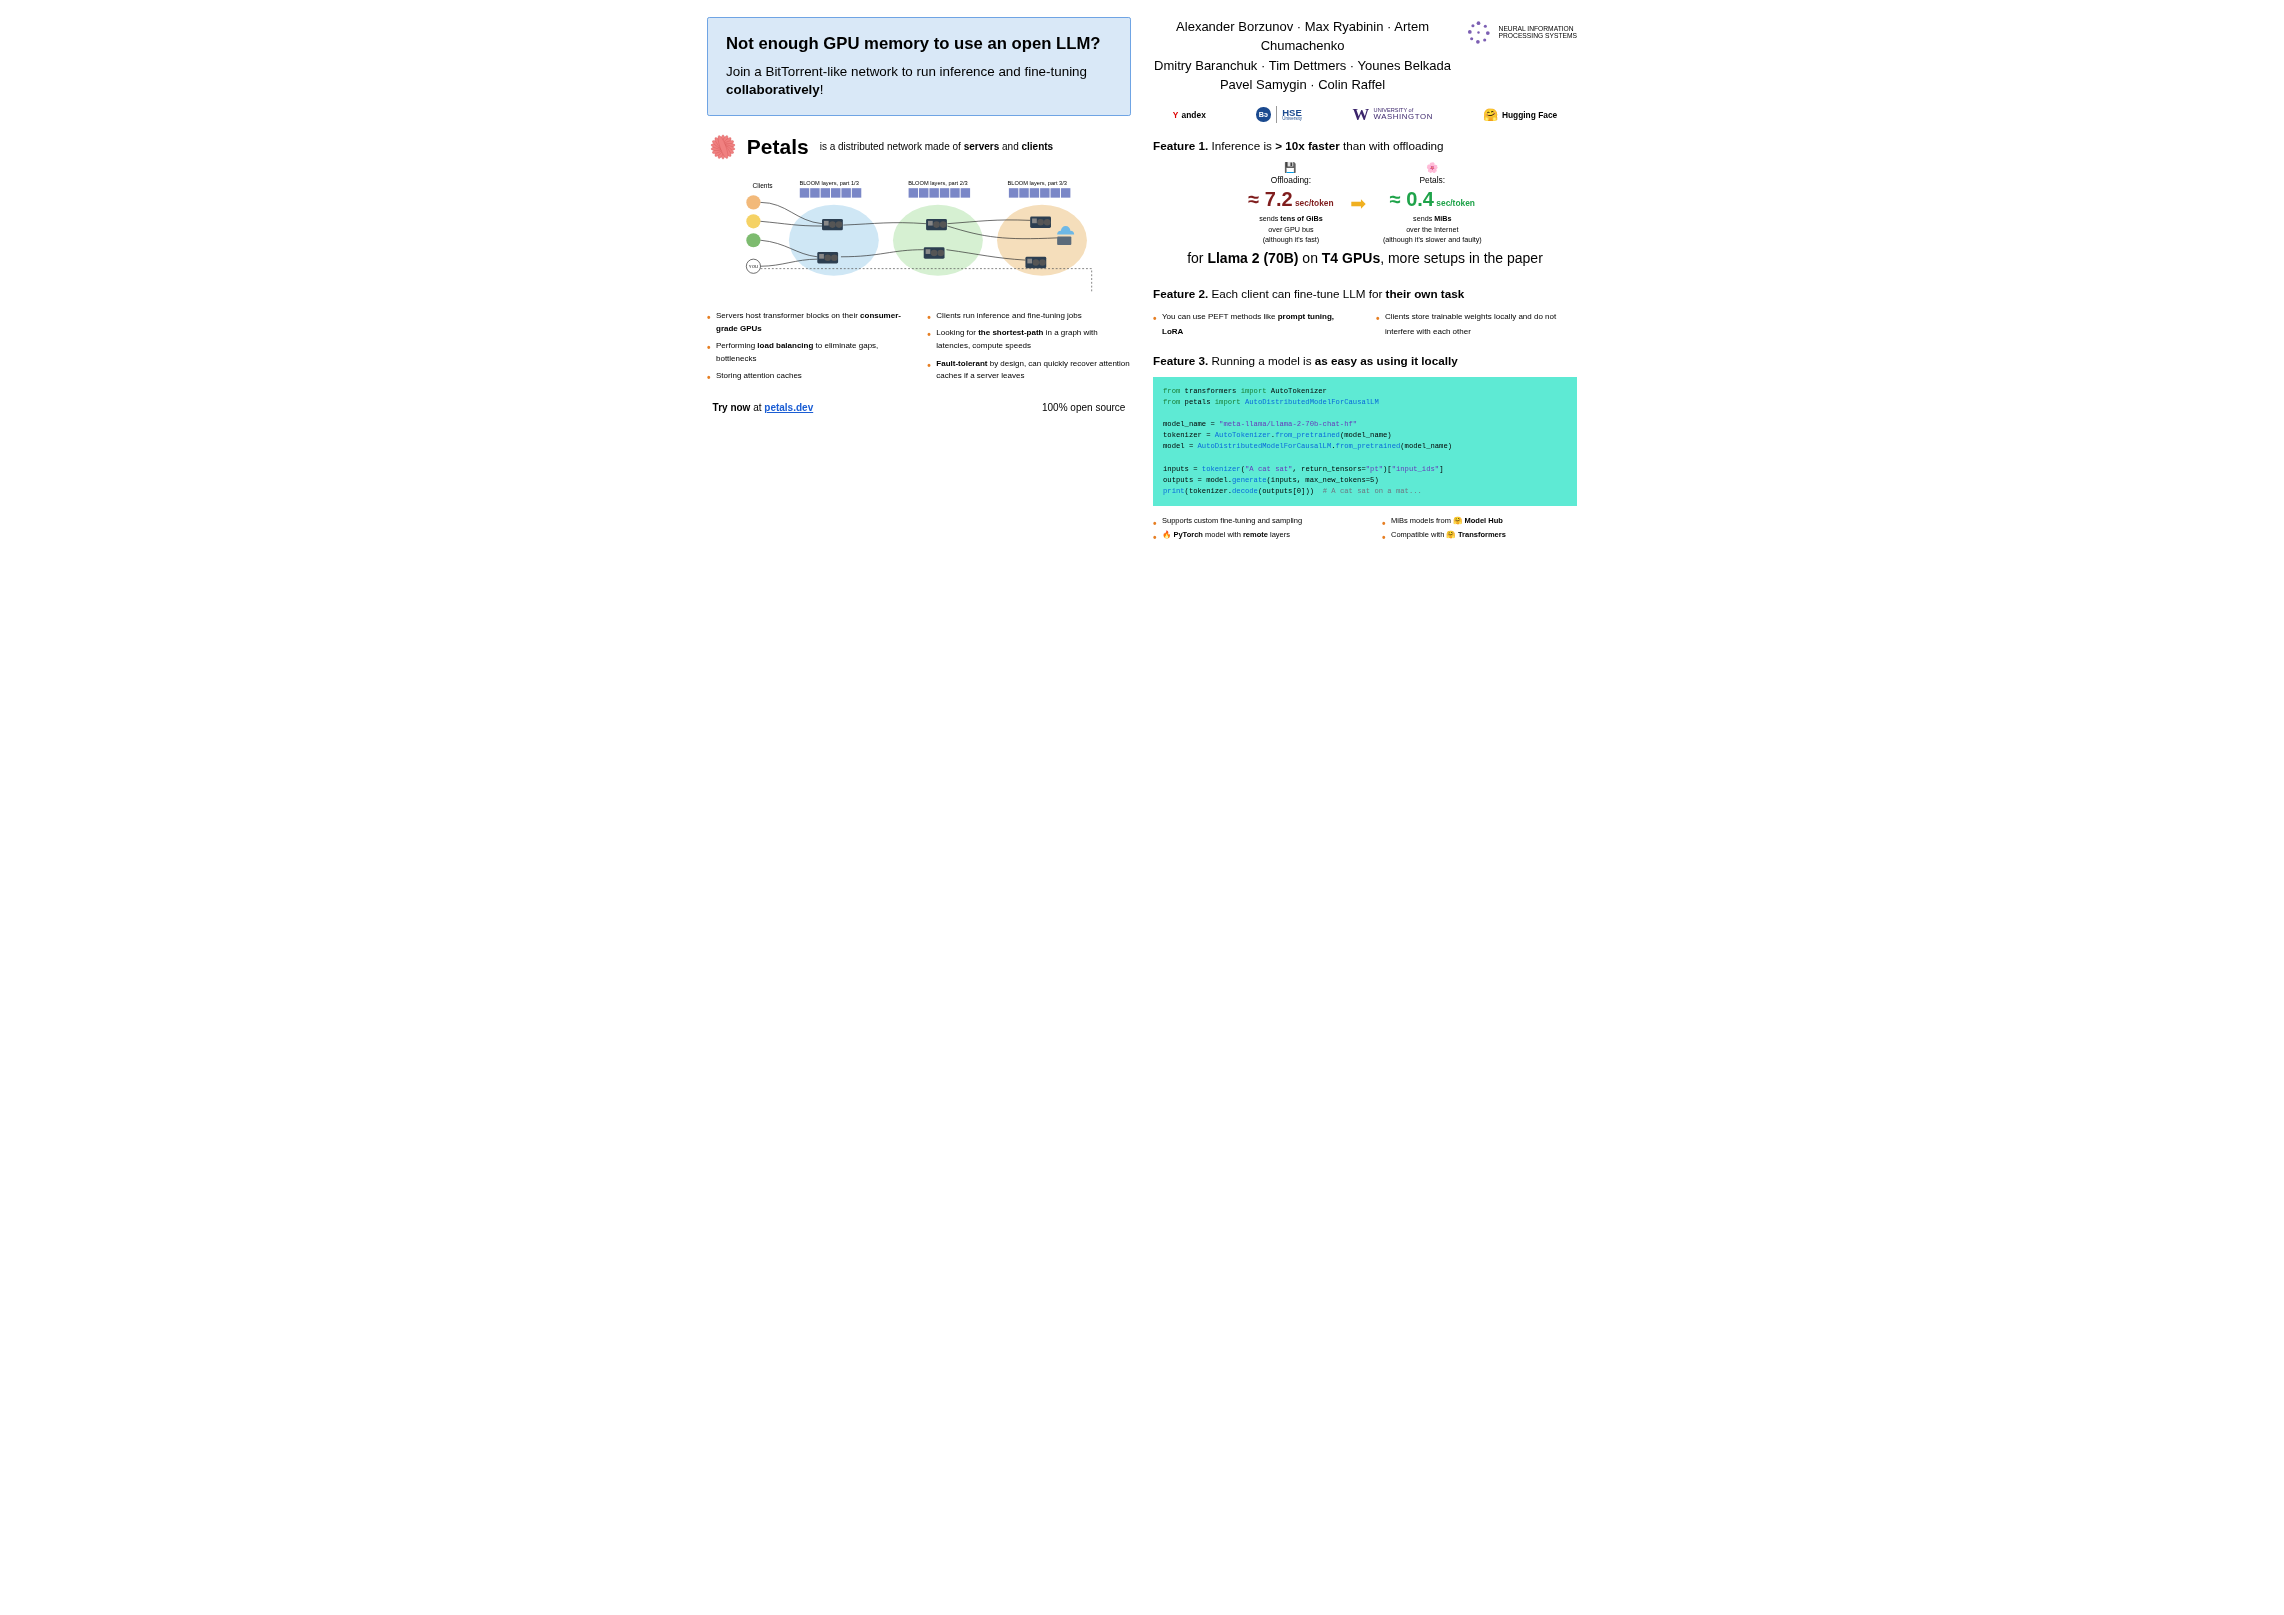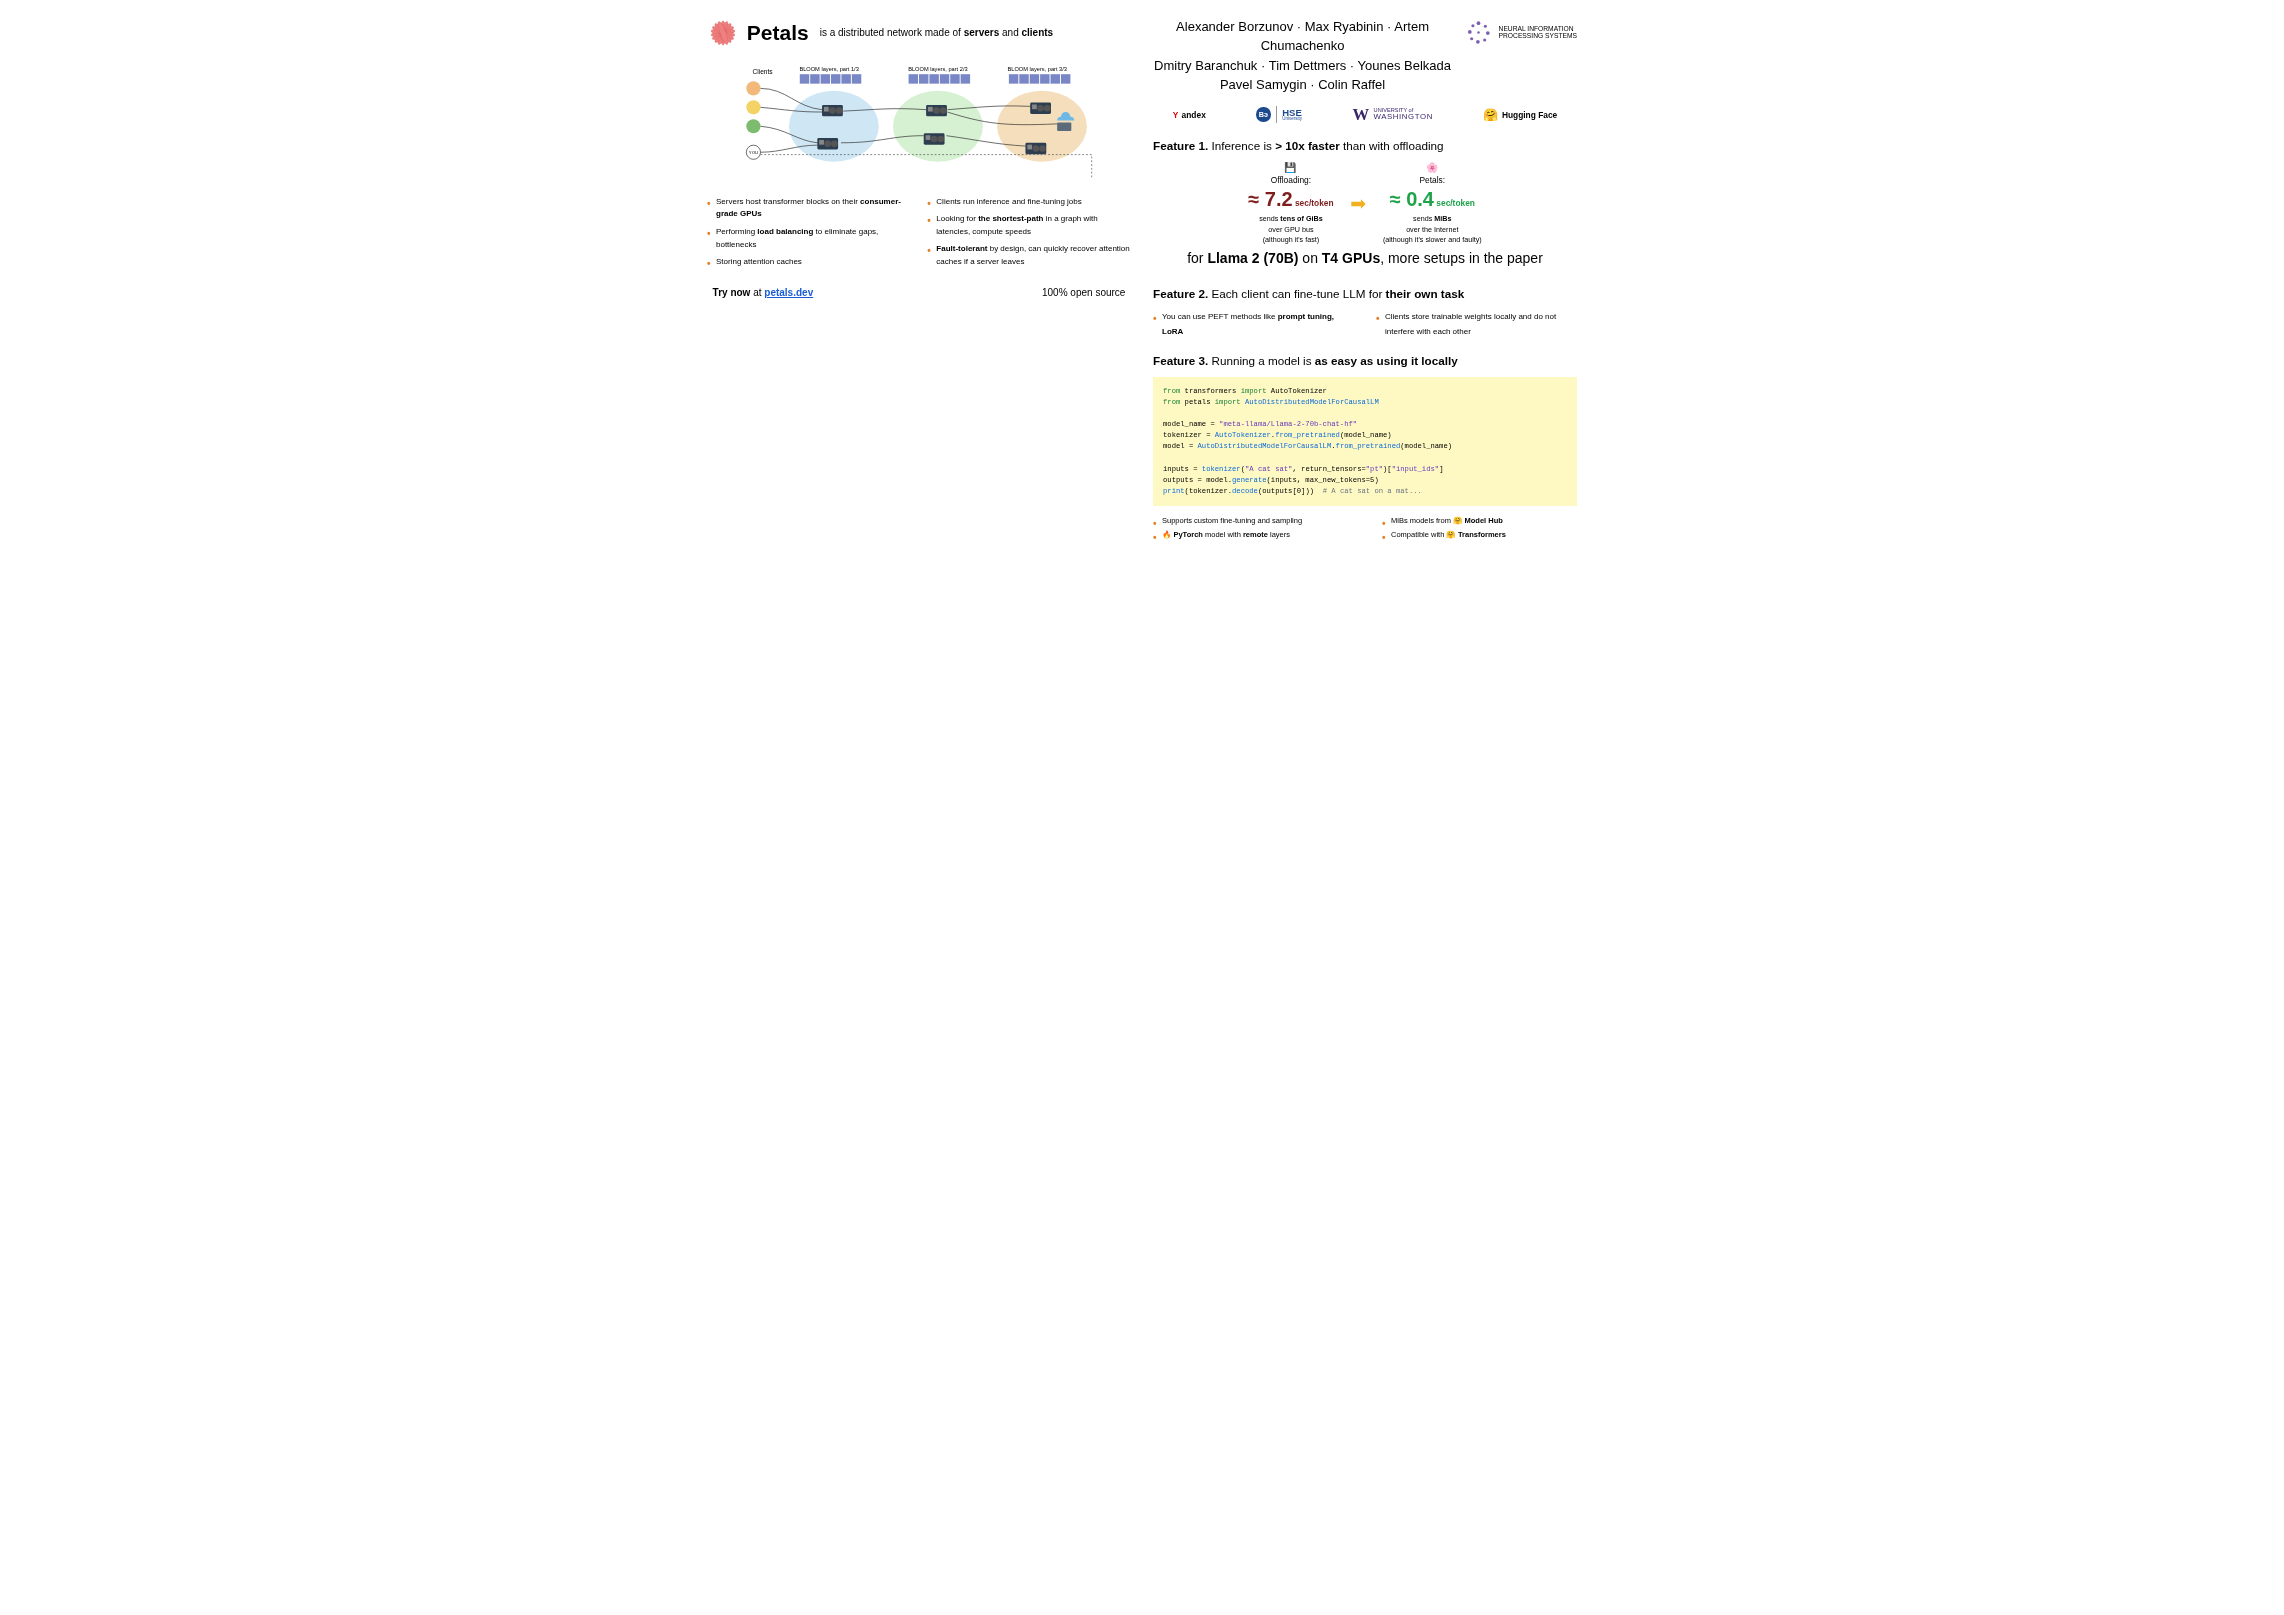--- a/index.html
+++ b/index.html
@@ -40,21 +40,21 @@
 .speed-num .unit { font-size: 8.4px; font-weight: bold; }
 .orange { color: #7f1d1d; }
 .green { color: #1fa34a; }
 .speed-desc { font-size: 7.2px; line-height: 1.4; margin-top: 3.3px; }
 .arrow-right { font-size: 19px; color: #f0b020; }
 .feat1-foot { text-align: center; font-size: 14px; margin-top: 5.6px; margin-bottom: 21px; }
 .feat2-body { display: flex; gap: 22px; margin-bottom: 14.5px; }
 .feat2-body ul { list-style: none; flex: 1; }
 .feat2-body li { font-size: 8px; line-height: 1.8; padding-left: 9px; position: relative; }
 .feat2-body li::before { content: "•"; color: #e67e22; font-weight: bold; position: absolute; left: 0; font-size: 10px; }
-.code-block { background: #fef9c3; padding: 9px 10px; font-family: 'Courier New', monospace; font-size: 7.2px; line-height: 1.55; margin-bottom: 7.8px; white-space: pre; overflow-x: auto; }
+.code-block { background: #5eead4; padding: 9px 10px; font-family: 'Courier New', monospace; font-size: 7.2px; line-height: 1.55; margin-bottom: 7.8px; white-space: pre; overflow-x: auto; }
 .kw-import { color: #1a7f37; }
 .kw-from { color: #1a7f37; }
 .fn { color: #0969da; }
 .str { color: #6639ba; }
 .cmt { color: #6e7781; }
 .cls { color: #0969da; }
 .feat3-lists { display: flex; gap: 34px; }
 .feat3-lists ul { list-style: none; flex: 1; }
 .feat3-lists li { font-size: 7.5px; line-height: 1.9; padding-left: 9px; position: relative; }
 .feat3-lists li::before { content: "•"; color: #e67e22; font-weight: bold; position: absolute; left: 0; font-size: 10px; }
@@ -69,20 +69,26 @@
 .uw-text { line-height: 1.1; }
 .uw-text .small { font-size: 5.6px; }
 .uw-text .big { font-size: 7.8px; letter-spacing: 0.6px; }
 </style>
 </head>
 <body>
 
 <div class="poster">
   <div class="col">
 
+    <div class="callout">
+      <h2>Not enough GPU memory to use an open LLM?</h2>
+      <p>
+        <span>Join a BitTorrent-like network to run inference and fine-tuning </span><strong>collaboratively</strong><span>!</span>
+      </p>
+    </div>
 
     <div class="petals-row">
       <div class="petals-logo">
         <svg class="flower" viewBox="0 0 100 100">
           <g transform="translate(50 50)">
             <g fill="#f08080" stroke="#d05050" stroke-width="1">
               <ellipse rx="9" ry="38" transform="rotate(0)"></ellipse>
                 <ellipse rx="9" ry="38" transform="rotate(20)"></ellipse>
                 <ellipse rx="9" ry="38" transform="rotate(40)"></ellipse>
                 <ellipse rx="9" ry="38" transform="rotate(60)"></ellipse>

